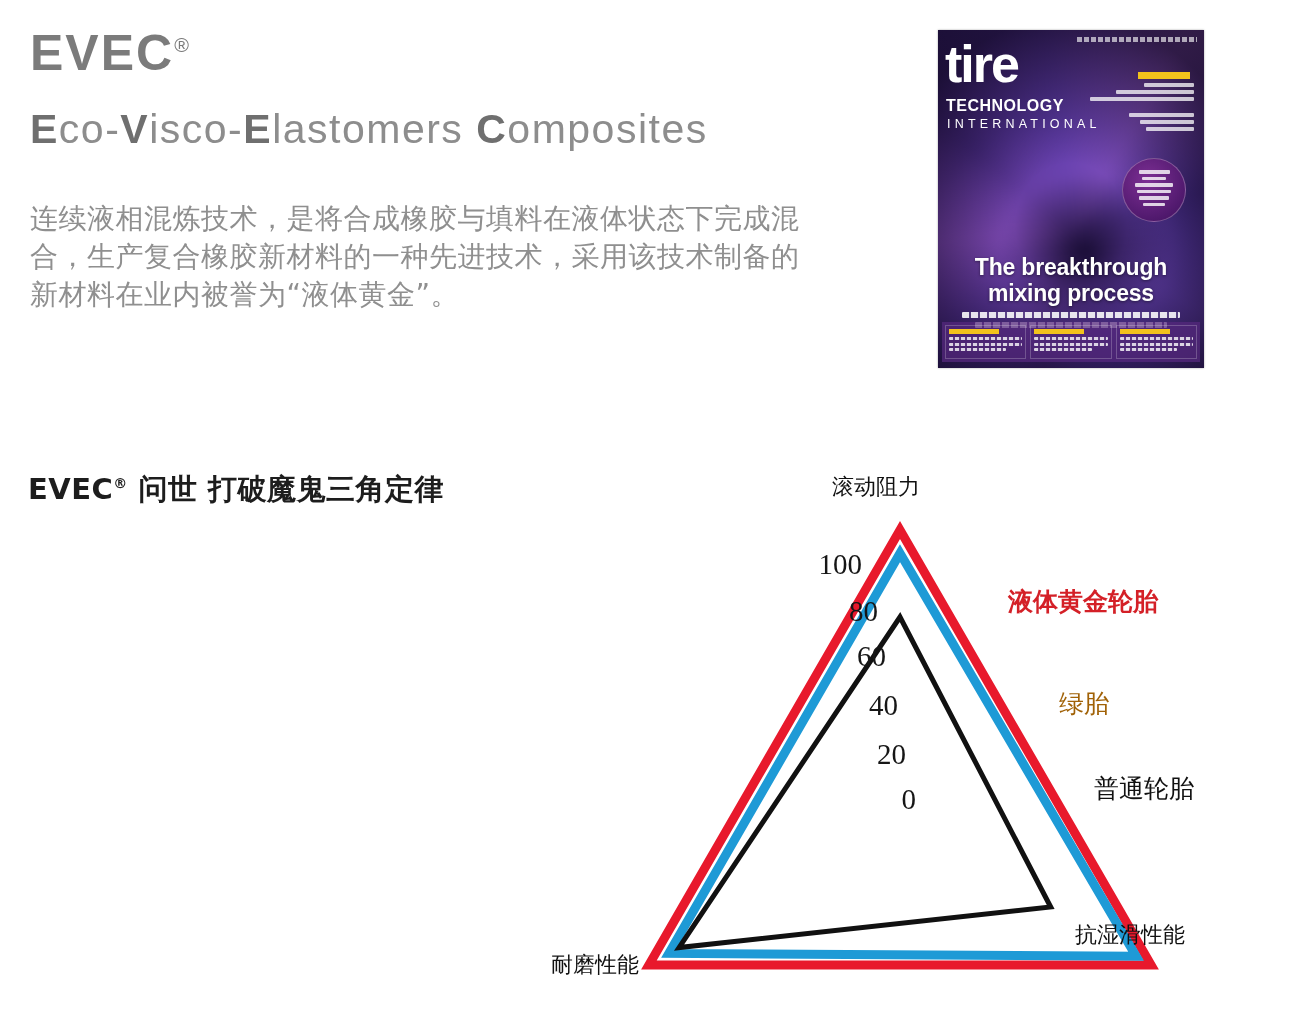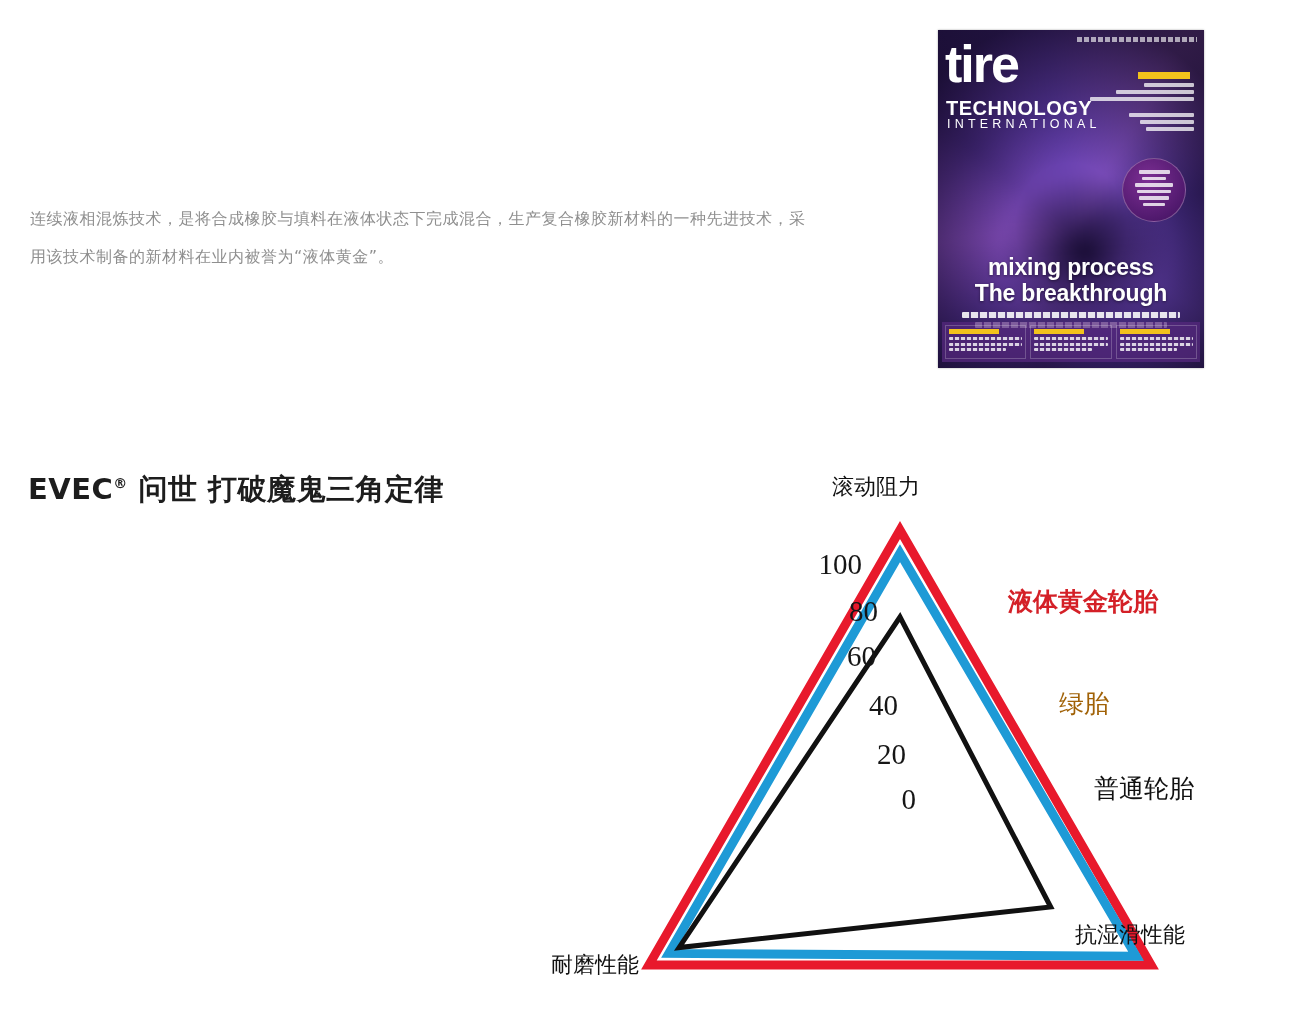--- a/index.html
+++ b/index.html
@@ -20,21 +20,21 @@
   }
   .brand-line1 sup{font-size:20px;font-weight:400;vertical-align:super;letter-spacing:0;}
   .brand-line2{
     position:absolute;left:0;top:78px;white-space:nowrap;
     font-size:41px;color:#8d8d8d;font-weight:300;letter-spacing:1.5px;
   }
   .brand-line2 b{font-weight:700;color:#6f6f6f;}
 
   .intro{
     position:absolute;left:30px;top:200px;width:790px;
-    font-size:16px;line-height:38px;color:#8f8f8f;
+    font-size:28px;line-height:38px;color:#8f8f8f;
     font-family:"DejaVu Sans",sans-serif;
     letter-spacing:0.5px;
   }
 
   
   .cover{
     position:absolute;left:938px;top:30px;width:266px;height:338px;
     background:#3b82f6;
     overflow:hidden;
     box-shadow:0 0 2px rgba(0,0,0,.35);
@@ -64,21 +64,21 @@
     filter:blur(.4px);
   }
   .cv-tire{
     position:absolute;left:7px;top:12px;
     font-size:52px;font-weight:700;color:#fff;line-height:.86;
     letter-spacing:-2px;
     font-family:"Liberation Sans",sans-serif;
   }
   .cv-tech{
     position:absolute;left:8px;top:68px;
-    font-size:20px;font-weight:700;color:#fff;letter-spacing:.5px;line-height:1;
+    font-size:16px;font-weight:700;color:#fff;letter-spacing:.5px;line-height:1;
   }
   .cv-intl{
     position:absolute;left:9px;top:88px;
     font-size:12.5px;font-weight:400;color:#fff;letter-spacing:4.2px;line-height:1;
   }
   .cv-tagbox{
     position:absolute;right:14px;top:42px;width:52px;height:7px;background:#f2c21c;
   }
   .cv-lines{position:absolute;right:10px;top:53px;width:108px;}
   .cv-lines i{
@@ -175,20 +175,26 @@
     position:absolute;font-size:29px;color:#161616;
     font-family:"Liberation Serif","DejaVu Serif",serif;
     text-align:right;width:66px;
   }
 </style>
 </head>
 <body>
 
 <div class="page">
 
+  <div class="brand">
+    <div class="brand-line1"><span>EVEC</span><sup>®</sup></div>
+    <div class="brand-line2">
+      <b>E</b><span>co-</span><b>V</b><span>isco-</span><b>E</b><span>lastomers </span><b>C</b><span>omposites</span>
+    </div>
+  </div>
 
   <div class="intro">连续液相混炼技术，是将合成橡胶与填料在液体状态下完成混合，生产复合橡胶新材料的一种先进技术，采用该技术制备的新材料在业内被誉为“液体黄金”。</div>
 
   <div class="cover">
     <div class="cover-swirl"></div>
     <div class="cover-vignette"></div>
     <div class="cover-inner">
       <div class="cv-url"></div>
       <div class="cv-tire">tire</div>
       <div class="cv-tech">TECHNOLOGY</div>
@@ -205,22 +211,22 @@
       </div>
       <div class="cv-badge">
         <i></i>
           <i></i>
           <i></i>
           <i></i>
           <i></i>
           <i></i>
       </div>
       <div class="cv-break">
+        <div>The breakthrough</div>
         <div>mixing process</div>
-        <div>The breakthrough</div>
       </div>
       <div class="cv-sub">
           <i></i>
           <i></i>
         </div>
       <div class="cv-teasers">
         <div class="cv-teaser">
             <div class="hd"></div>
             <i></i>
             <i></i>
@@ -254,19 +260,19 @@
     <div class="axis-label lab-top">滚动阻力</div>
     <div class="axis-label lab-right">抗湿滑性能</div>
     <div class="axis-label lab-left">耐磨性能</div>
 
     <div class="legend-item lg-red">液体黄金轮胎</div>
     <div class="legend-item lg-blue">绿胎</div>
     <div class="legend-item lg-black">普通轮胎</div>
 
     <div class="tick" style="left:276px;top:88px;">100</div>
     <div class="tick" style="left:292px;top:135px;">80</div>
-    <div class="tick" style="left:290px;top:180px;">60</div>
+    <div class="tick" style="left:300px;top:180px;">60</div>
     <div class="tick" style="left:312px;top:229px;">40</div>
     <div class="tick" style="left:320px;top:278px;">20</div>
     <div class="tick" style="left:330px;top:323px;">0</div>
   </div>
 
 </div>
 
 </body></html>

